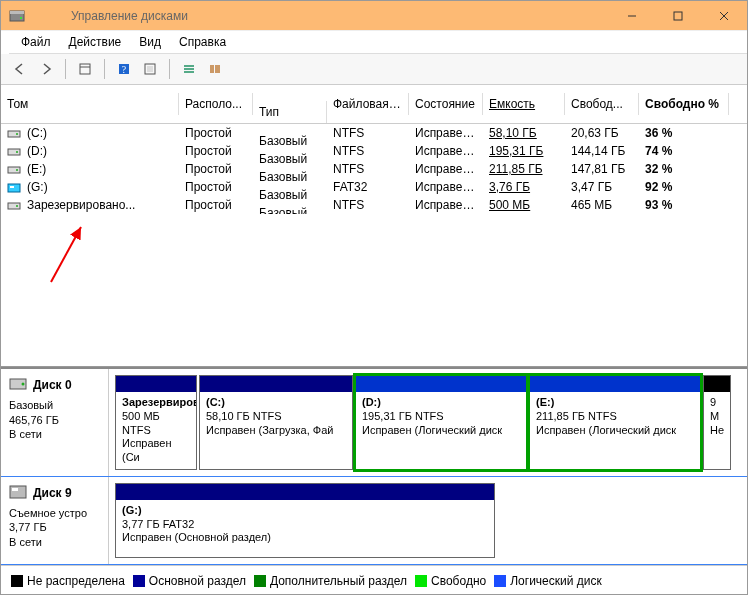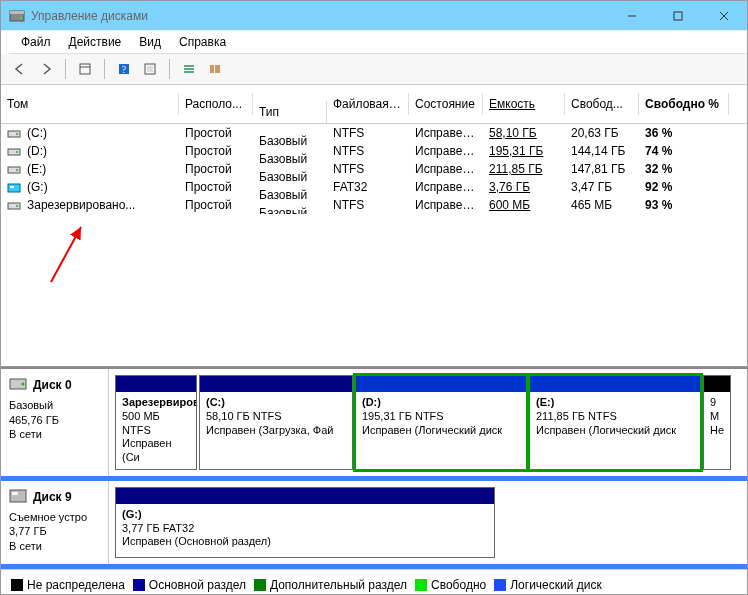--- a/index.html
+++ b/index.html
@@ -10,22 +10,23 @@
     background: #fff;
     width: 748px;
     height: 595px;
     overflow: hidden;
     border: 1px solid #999;
   }
   .titlebar {
     height: 30px;
     display: flex;
     align-items: center;
-    background: #7dd3fc;
+    background: #fdba74;
     border-bottom: 1px solid #eee;
+    gap: 40px;
   }
   .titlebar .app-icon {
     width: 16px; height: 16px;
     margin: 0 6px 0 8px;
     display: inline-block;
   }
   .titlebar .title { color: #666; flex: 1; }
   .win-btns { display: flex; }
   .win-btn {
     width: 46px; height: 30px;
@@ -93,21 +94,21 @@
   
   .arrow {
     position:absolute;
     left: 40px; top: 8px;
     pointer-events:none;
   }
   
   .disk-area { border-top: 2px solid #888; }
   .disk-row {
     display:flex;
-    border-bottom: 5px solid #3b82f6;
+    border-bottom: 1px solid #3b82f6;
     min-height: 88px;
   }
   .disk-label {
     width: 108px;
     padding: 8px;
     border-right: 1px solid #ccc;
     font-size: 11px;
     line-height: 1.3;
   }
   .disk-label b { font-size: 12px;}
@@ -324,21 +325,21 @@
           <span class="vol-icon"><svg width="14" height="10">
               <rect x="1" y="2" width="12" height="6" fill="#ddd" stroke="#555"></rect>
               <circle cx="10" cy="5" r="1" fill="#2a2"></circle>
             </svg></span>
           <span>Зарезервировано...</span>
         </div>
         <div class="cell c-layout">Простой</div>
         <div class="cell c-type">Базовый</div>
         <div class="cell c-fs">NTFS</div>
         <div class="cell c-status">Исправен...</div>
-        <div class="cell c-cap">600 МБ</div>
+        <div class="cell c-cap">500 МБ</div>
         <div class="cell c-free">465 МБ</div>
         <div class="cell c-pct">93 %</div>
       </div>
     </div>
   <div class="body-area">
     <svg class="arrow" width="80" height="70">
       <defs>
           <marker id="ah" markerWidth="8" markerHeight="8" refX="6" refY="3" orient="auto">
             <path d="M0,0 L6,3 L0,6 Z" fill="#e00"></path>
           </marker>

